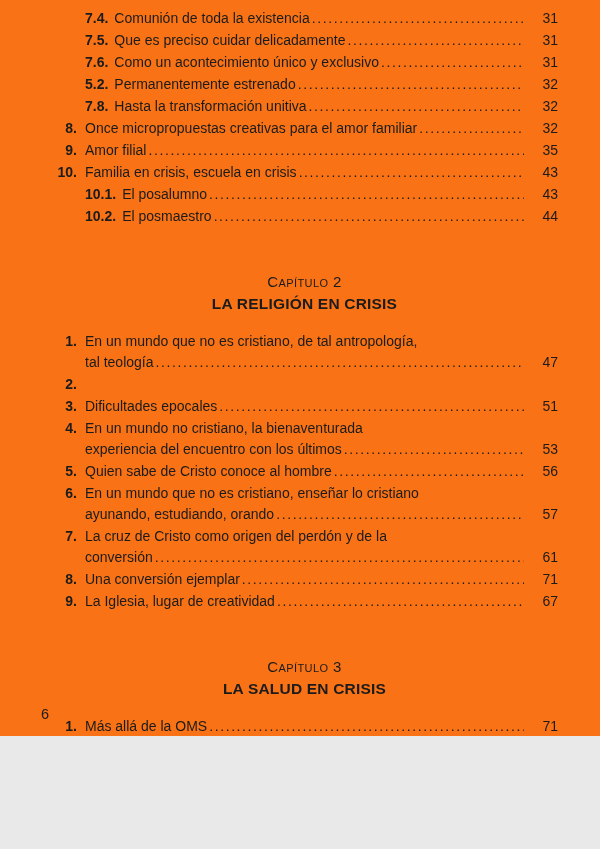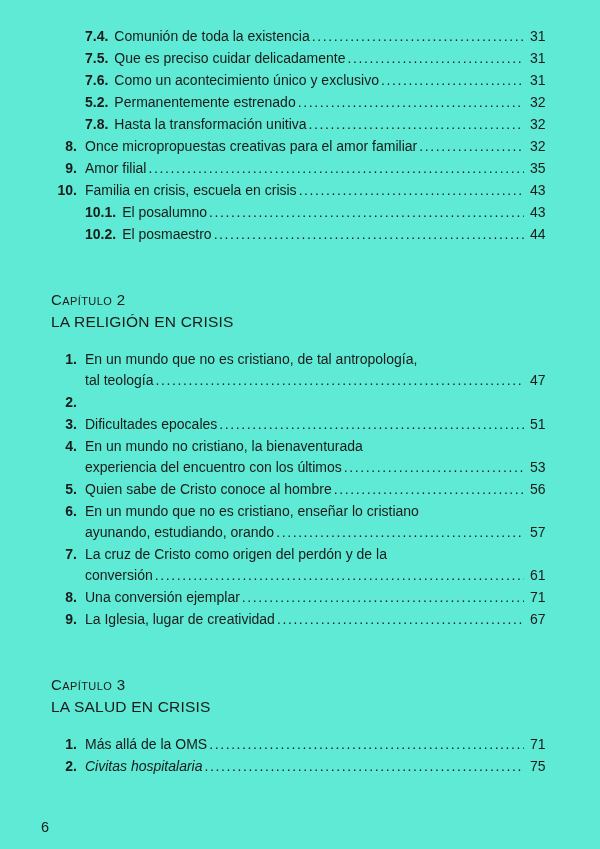--- a/index.html
+++ b/index.html
@@ -1,39 +1,39 @@
 <!DOCTYPE html>
 <html><head>
 <meta charset="utf-8">
 <title>Índice</title>
 <style>
   html, body { margin: 0; padding: 0; background: #e9e9e9; }
   .page {
     position: relative;
     width: 600px;
-    height: 849px;
+    height: 736px;
     margin: 0 auto;
-    background: #5eead4;
+    background: #f97316;
     box-sizing: border-box;
-    padding: 25px 42px 0 51px;
+    padding: 7px 42px 0 51px;
     font-family: "Liberation Sans", sans-serif;
     font-size: 14px;
     line-height: 21px;
     color: #1b1b1b;
     overflow: hidden;
   }
   .toc-section { margin: 0; }
-  .chapter-head { margin-top: 44px; margin-bottom: 17px; }
+  .chapter-head { margin-top: 44px; margin-bottom: 17px; text-align: center; }
   .chapter-label {
     font-variant: small-caps;
     font-size: 15px;
     letter-spacing: 0.4px;
   }
   .chapter-title {
-    font-weight: normal;
+    font-weight: bold;
     font-size: 15.5px;
     letter-spacing: 0.2px;
     margin-top: 1px;
   }
   .entry { display: flex; margin: 1px 0; }
   .entry.main > .num {
     flex: none;
     width: 26px;
     text-align: right;
     font-weight: bold;
@@ -44,21 +44,21 @@
   .line { white-space: nowrap; }
   .line.last { display: flex; align-items: baseline; }
   .num-sub { flex: none; font-weight: bold; margin-right: 6px; }
   .txt { flex: none; white-space: nowrap; }
   .txt.italic { font-style: italic; }
   .dots { flex: 1; min-width: 0; overflow: hidden; white-space: nowrap; margin-left: 2px; }
   .dots::before {
     content: "....................................................................................................................................";
     letter-spacing: 1.6px;
   }
-  .pg { flex: none; width: 28px; text-align: left; margin-left: 6px; }
+  .pg { flex: none; width: 28px; text-align: right; margin-left: 6px; }
   .folio {
     position: absolute;
     left: 41px;
     bottom: 11px;
     font-size: 14.5px;
   }
 </style>
 </head>
 <body>
 

